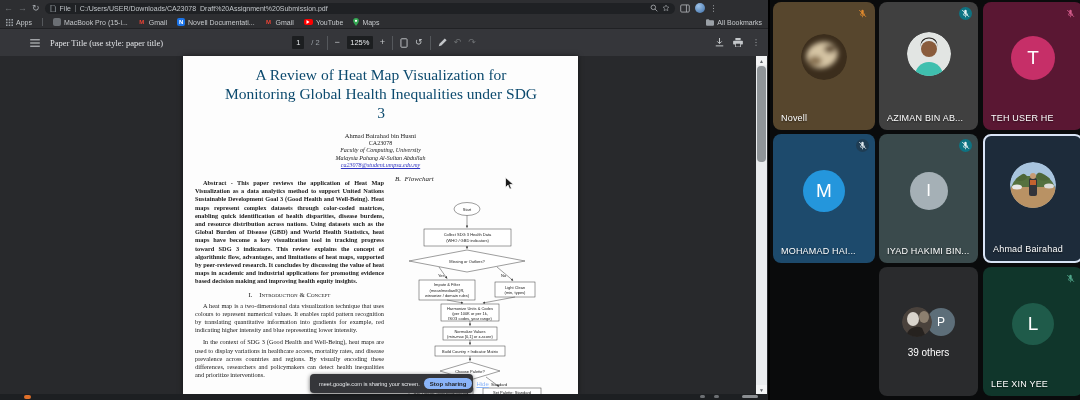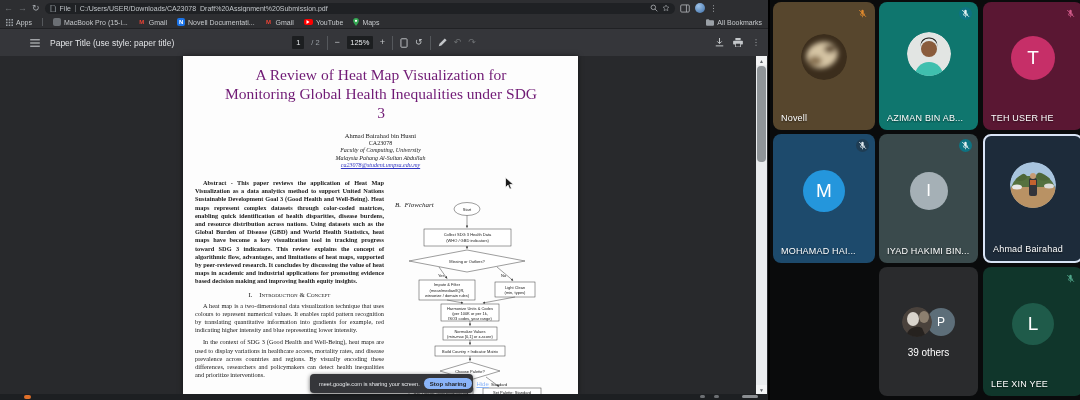--- a/index.html
+++ b/index.html
@@ -31,50 +31,50 @@
   .bmitem{display:flex;align-items:center;gap:3px;}
   .fav{width:8px;height:8px;border-radius:2px;display:inline-flex;align-items:center;justify-content:center;
        font-size:6px;font-weight:bold;line-height:1;}
   .bmsep{width:1px;height:8px;background:#55585c;}
   .allbm{margin-left:auto;display:flex;align-items:center;gap:3px;}
 
   
   .pdftool{position:absolute;left:0;top:29px;width:768px;height:27px;background:#35363a;
            display:flex;align-items:center;color:#cfd2d5;}
   .pt-left{position:absolute;left:30px;display:flex;align-items:center;gap:10px;}
-  .pt-title{font-size:8.5px;color:#e2e4e7;}
+  .pt-title{font-size:8.5px;color:#e2e4e7;font-family:Liberation Serif, serif;}
   .pt-center{position:absolute;left:0;width:768px;display:flex;align-items:center;justify-content:center;gap:7px;}
   .pagebox{min-width:12px;height:13px;background:#1c1e20;color:#e8eaed;font-size:7.5px;
            display:flex;align-items:center;justify-content:center;padding:0 2px;border-radius:1px;}
   .ptdim{color:#9aa0a6;font-size:7.5px;}
   .vdiv{width:1px;height:14px;background:#55585c;}
   .zoombox{width:26px;height:13px;background:#1c1e20;color:#e8eaed;font-size:7.5px;
            display:flex;align-items:center;justify-content:center;border-radius:1px;}
   .ptic{font-size:9px;color:#c4c7ca;line-height:1;}
   .ptic.dim{color:#6e7174;}
   .pt-right{position:absolute;right:8px;display:flex;align-items:center;gap:9px;}
 
   
   .viewport{position:absolute;left:0;top:56px;width:768px;height:338px;background:#28292c;}
   .page{position:absolute;left:183px;top:0;width:395px;height:338px;background:#fdfdfd;
         box-shadow:0 0 5px rgba(0,0,0,.55);overflow:hidden;color:#1a1a1a;
         font-family:"Liberation Serif",serif;}
   .doc-title{position:absolute;left:38px;top:9px;width:320px;text-align:center;
-             font-size:15.5px;line-height:19px;color:#701a75;}
+             font-size:15.5px;line-height:19px;color:#0c4a6e;}
   .authors{position:absolute;left:0;top:76px;width:395px;text-align:center;line-height:7.6px;}
   .a-name{font-size:6.5px;}
   .a-id{font-size:6px;}
   .a-aff{font-size:6px;font-style:italic;}
   .a-mail{font-size:6px;font-style:italic;color:#3035c0;text-decoration:underline;}
   .colL{position:absolute;left:12px;top:123px;width:189px;}
   .abstract{font-size:6.3px;font-weight:bold;line-height:8.2px;text-align:justify;text-indent:8px;}
   .sech{margin-top:5px;text-align:center;font-size:6.8px;}
   .sc{font-variant:small-caps;}
   .bodyp{margin-top:4px;font-size:6.3px;line-height:8.2px;text-align:justify;text-indent:8px;}
-  .colR-h{position:absolute;left:212px;top:145px;font-size:7px;font-style:italic;}
+  .colR-h{position:absolute;left:212px;top:119px;font-size:7px;font-style:italic;}
   .flow{position:absolute;left:208px;top:140px;}
   .flow text{font-family:"Liberation Sans",sans-serif;font-size:4px;fill:#1b1b1b;}
   .flow .shp{fill:#ffffff;stroke:#3c3c3c;stroke-width:0.5;}
   .flow .ln{stroke:#3c3c3c;stroke-width:0.5;fill:none;}
 
   
   .sbar{position:absolute;left:756px;top:0;width:11px;height:338px;background:#e9ebed;}
   .sbtn{position:absolute;left:0;width:11px;height:9px;background:#f2f3f4;color:#5f6368;
         font-size:5px;display:flex;align-items:center;justify-content:center;}
   .sthumb{position:absolute;left:1px;top:10px;width:9px;height:96px;background:#8f9498;border-radius:4px;}
@@ -387,21 +387,21 @@
         </svg>
       </div>
       <span class="mic" style="color: rgb(224, 138, 46); background: transparent;">
         <svg>
             <use href="#ic-mic-off"></use>
           </svg>
         </span>
       <span class="tname">Novell</span>
     </div>
 
-    <div class="tile" style="left: 109px; top: 2px; width: 99px; height: 128px; background: #0f766e; text-align: right;">
+    <div class="tile" style="left: 109px; top: 2px; width: 99px; height: 128px; background: #404040; text-align: right;">
       <div class="photoav" style="top:30px;width:44px;height:44px">
         <svg width="44" height="44" viewBox="0 0 44 44">
           <circle cx="22" cy="22" r="22" fill="#e2e5e3"></circle>
           <path d="M8 44a14 14 0 0 1 28 0z" fill="#3fbfae"></path>
           <circle cx="22" cy="17" r="8" fill="#8a5c3c"></circle>
           <path d="M13.5 15a8.5 8.5 0 0 1 17 0c0-6-2.5-9.5-8.5-9.5S13.5 9 13.5 15z" fill="#1e1a16"></path>
         </svg>
       </div>
       <span class="mic" style="color: rgb(230, 242, 243); background: rgb(14, 115, 130);">
         <svg>

